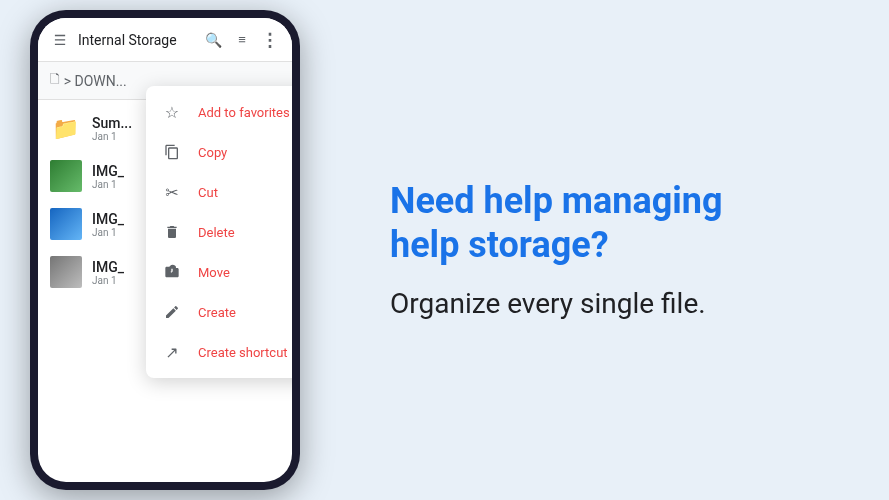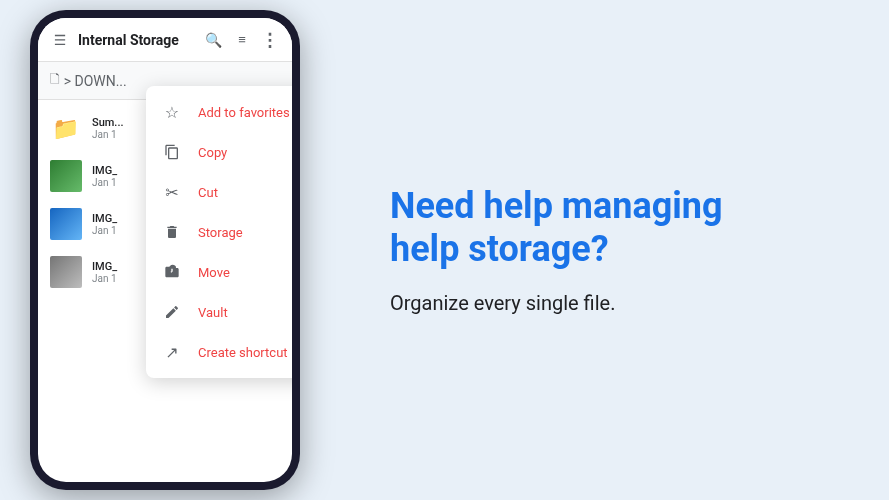--- a/index.html
+++ b/index.html
@@ -51,21 +51,21 @@
       padding: 10px 12px;
       background: #fff;
       border-bottom: 1px solid #e0e0e0;
       gap: 8px;
       height: 44px;
     }
 
     .app-bar-title {
       flex: 1;
       font-size: 14px;
-      font-weight: 700;
+      font-weight: 400;
       color: #202124;
     }
 
     .app-bar-icon {
       width: 20px;
       height: 20px;
       display: flex;
       align-items: center;
       justify-content: center;
       color: #5f6368;
@@ -98,21 +98,21 @@
       justify-content: center;
       font-size: 20px;
       flex-shrink: 0;
     }
 
     .file-info {
       flex: 1;
     }
 
     .file-name {
-      font-size: 11px;
+      font-size: 14px;
       font-weight: 500;
       color: #202124;
       white-space: nowrap;
       overflow: hidden;
       text-overflow: ellipsis;
       max-width: 80px;
     }
 
     .file-date {
       font-size: 10px;
@@ -173,21 +173,21 @@
 
     .headline {
       font-size: 36px;
       font-weight: 700;
       color: #1a73e8;
       line-height: 1.2;
       margin-bottom: 20px;
     }
 
     .subheadline {
-      font-size: 20px;
+      font-size: 28px;
       color: #202124;
       font-weight: 400;
     }
 
     
     .thumb-green {
       width: 32px;
       height: 32px;
       background: linear-gradient(135deg, #2e7d32, #66bb6a);
       border-radius: 2px;
@@ -298,39 +298,39 @@
           <div class="menu-icon">✂</div>
           <span class="menu-label">Cut</span>
         </div>
 
         <div class="menu-item">
           <div class="menu-icon">
             <svg width="16" height="16" viewBox="0 0 24 24" fill="#5f6368">
                 <path d="M6 19c0 1.1.9 2 2 2h8c1.1 0 2-.9 2-2V7H6v12zM19 4h-3.5l-1-1h-5l-1 1H5v2h14V4z"></path>
               </svg>
           </div>
-          <span class="menu-label">Storage</span>
+          <span class="menu-label">Delete</span>
         </div>
 
         <div class="menu-item">
           <div class="menu-icon">
             <svg width="16" height="16" viewBox="0 0 24 24" fill="#5f6368">
                 <path d="M20 6h-2.18c.07-.44.18-.88.18-1.34C18 2.54 15.44 1 13 1c-1.4 0-2.74.63-3.65 1.67L8 4H4c-1.1 0-2 .9-2 2v12c0 1.1.9 2 2 2h16c1.1 0 2-.9 2-2V8c0-1.1-.9-2-2-2zm-5 3l-4 4-1.41-1.41L11 11.17V7h2v4.17l1.41-1.59L15 9z"></path>
               </svg>
           </div>
           <span class="menu-label">Move</span>
         </div>
 
         <div class="menu-item">
           <div class="menu-icon">
             <svg width="16" height="16" viewBox="0 0 24 24" fill="#5f6368">
                 <path d="M3 17.25V21h3.75L17.81 9.94l-3.75-3.75L3 17.25zM20.71 7.04c.39-.39.39-1.02 0-1.41l-2.34-2.34c-.39-.39-1.02-.39-1.41 0l-1.83 1.83 3.75 3.75 1.83-1.83z"></path>
               </svg>
           </div>
-          <span class="menu-label">Vault</span>
+          <span class="menu-label">Create</span>
         </div>
 
 
 
         <div class="menu-item">
           <div class="menu-icon">↗</div>
           <span class="menu-label">Create shortcut</span>
         </div>
 
       </div>

